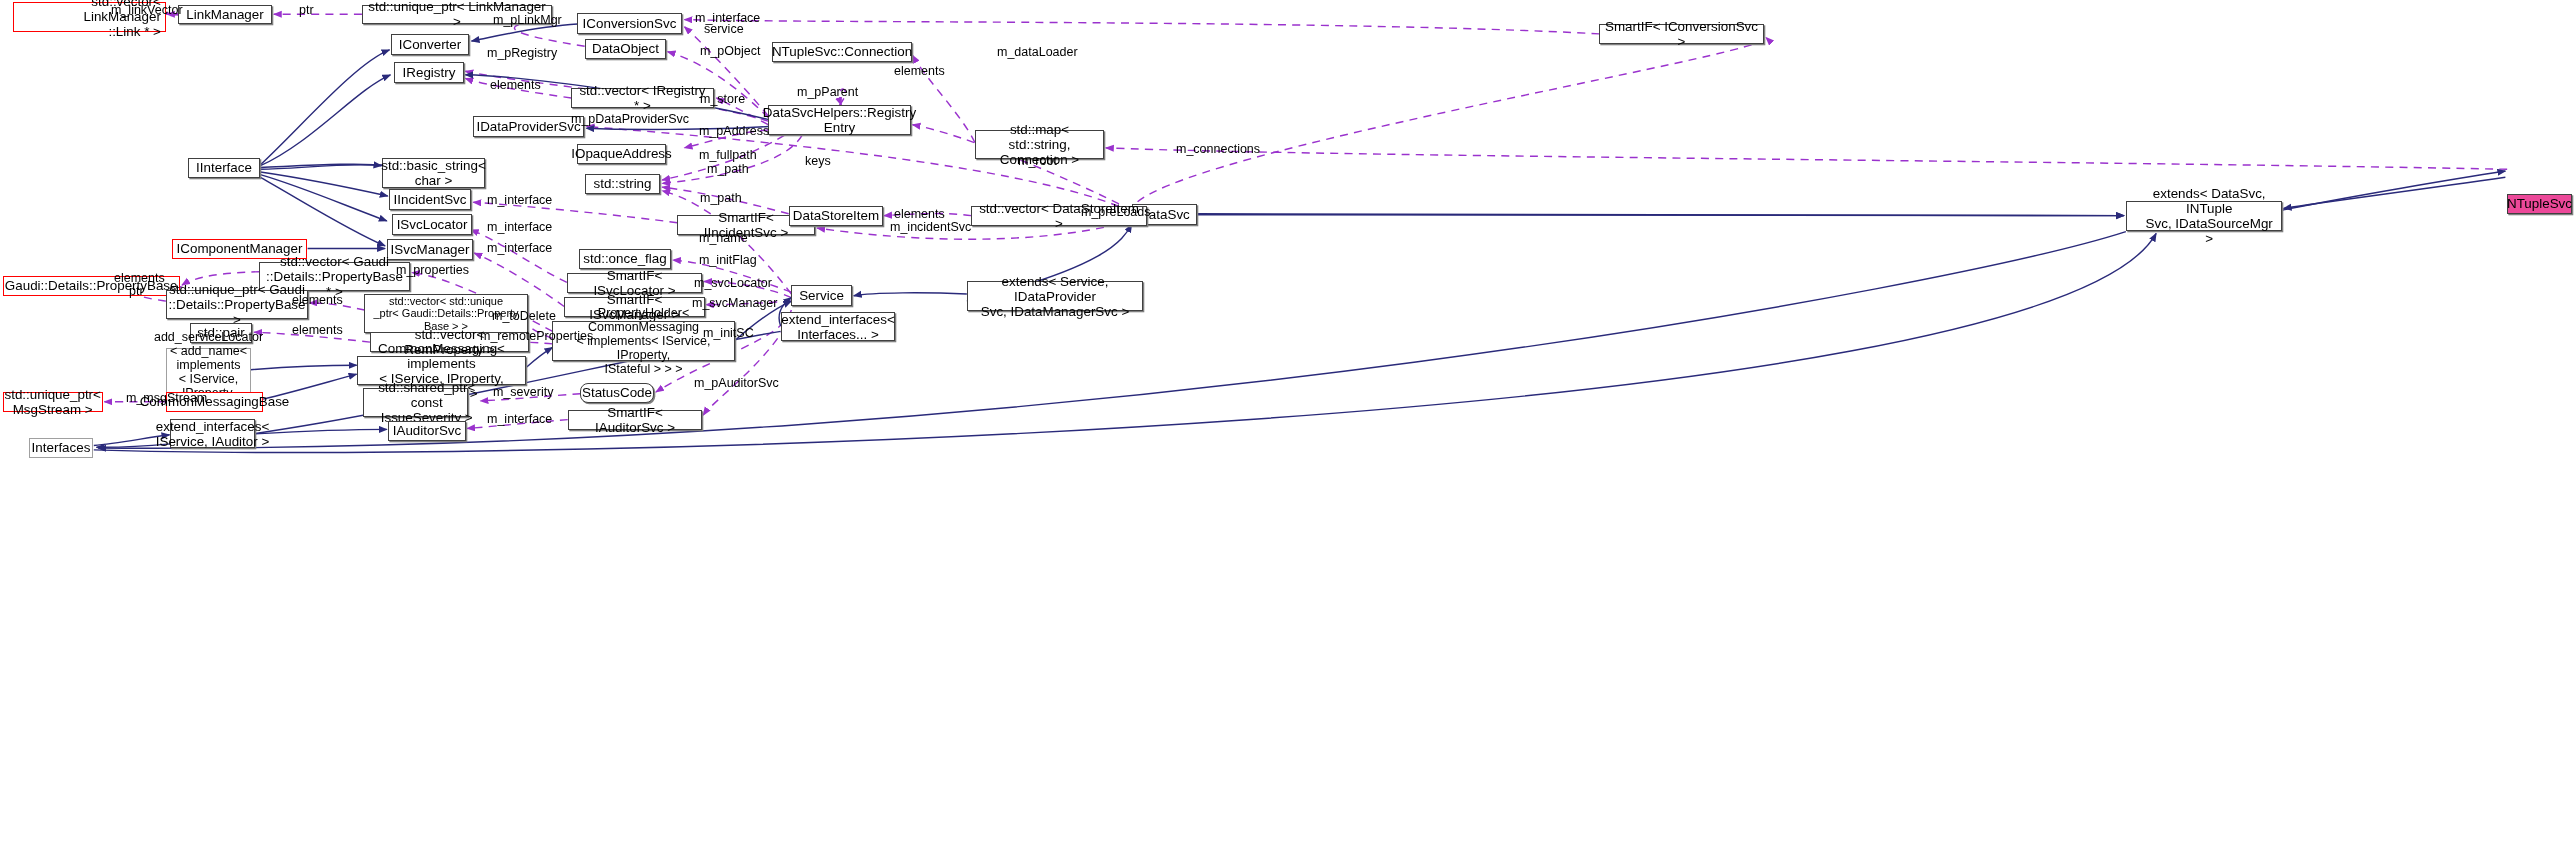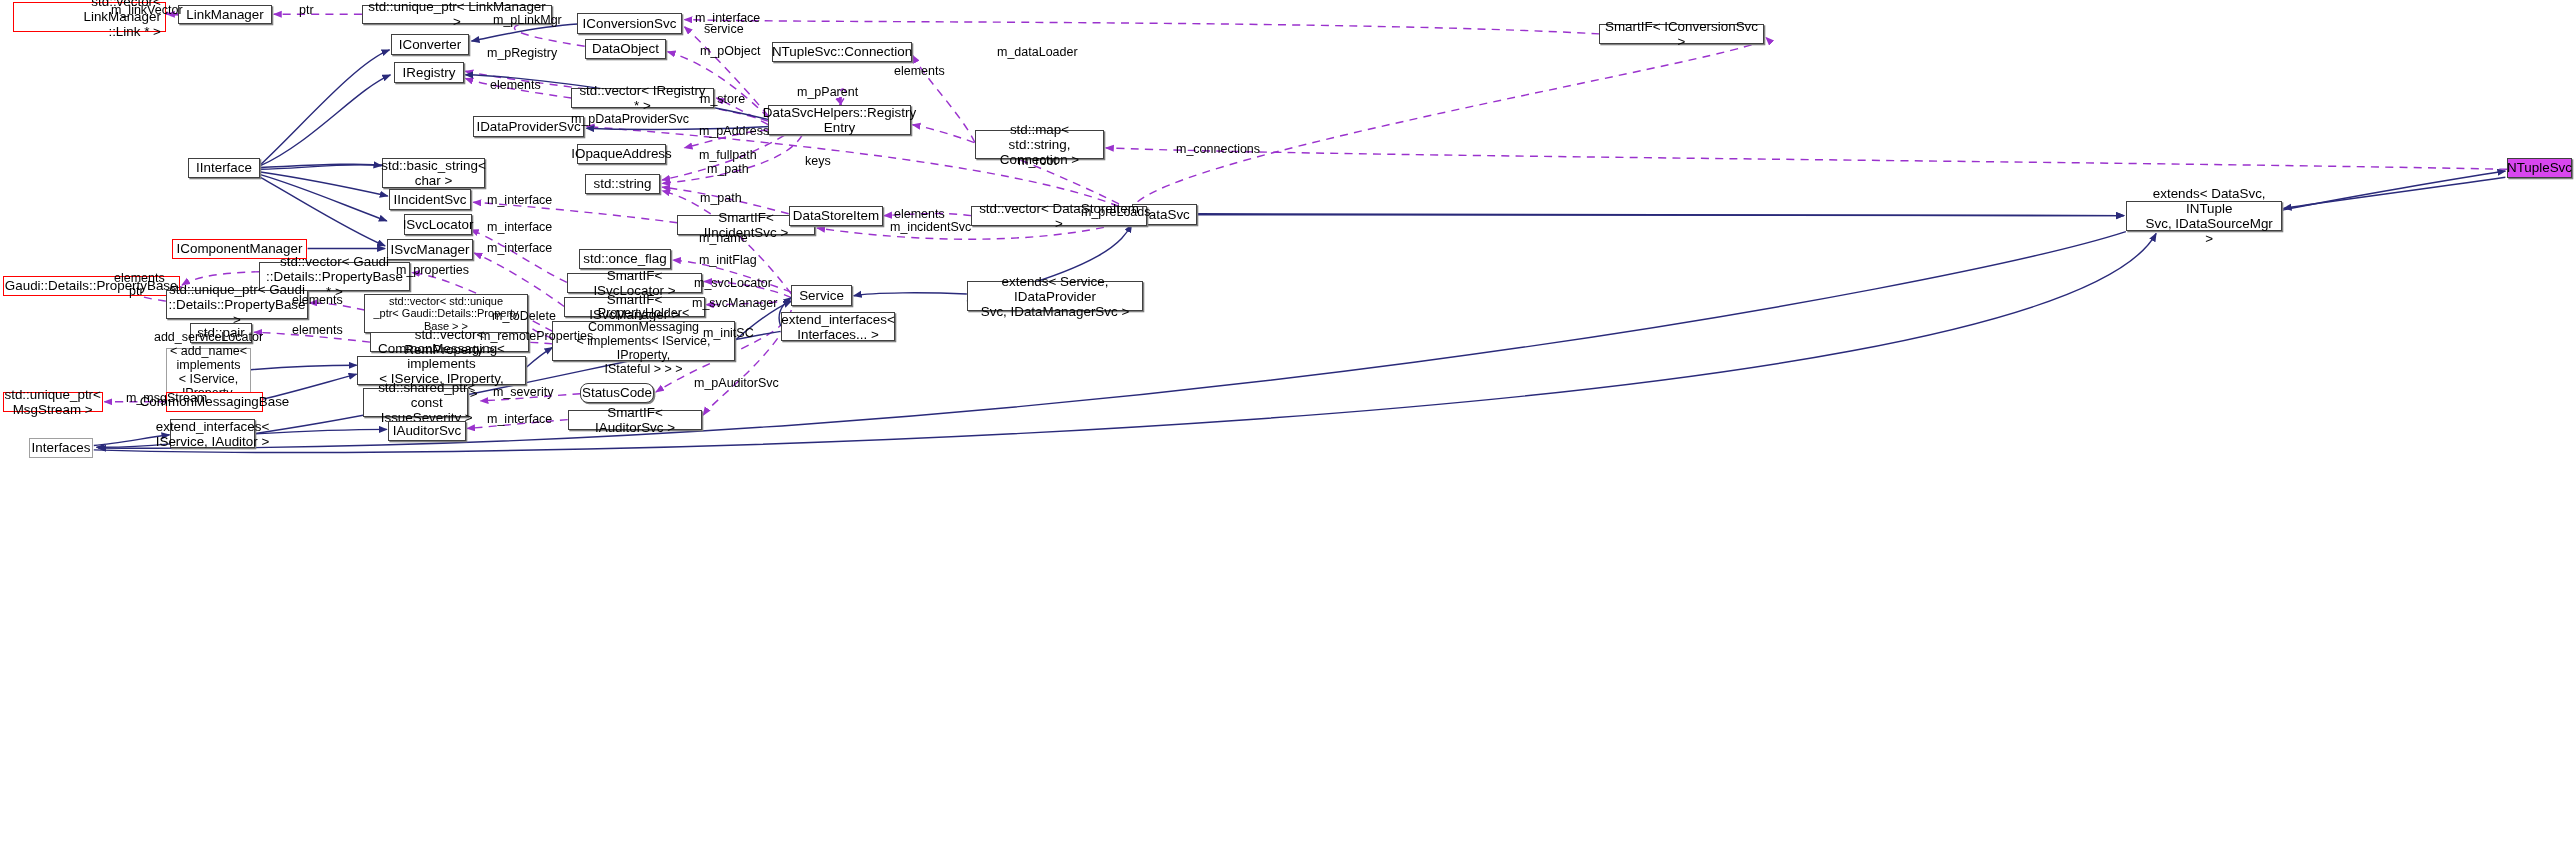--- a/index.html
+++ b/index.html
@@ -44,22 +44,23 @@
   .node.solid {
     border: 0.9px solid #404040;
     box-shadow: 1.3px 1.3px 0 0 #808080;
   }
   .node.redbox {
     border: 0.9px solid #ff0000;
     box-shadow: none;
   }
   .node.greybox {
     border: 0.9px solid #404040;
-    background: #d946ef;
+    background: #ec4899;
     box-shadow: 1.3px 1.3px 0 0 #808080;
+    margin-top: 36px;
   }
   .node.lightbox {
     border: 0.9px solid #a0a0a0;
     background: #ffffff;
     box-shadow: none;
   }
   .edge-label {
     position: absolute;
     font-family: "Liberation Sans", sans-serif;
     font-size: 12.5px;
@@ -187,21 +188,21 @@
       <div class="node solid" style="left: 382px; top: 158px; width: 103px; height: 30px;">std::basic_string&lt;
 char &gt;</div>
       <div class="node solid" style="left: 585px; top: 174px; width: 75px; height: 19.6px;">std::string</div>
       <div class="node solid" style="left: 1132px; top: 204px; width: 65px; height: 20.5px;">DataSvc</div>
       <div class="node solid" style="left: 2126px; top: 201px; width: 156px; height: 30px; padding-left: 14px;">extends&lt; DataSvc, INTuple
 Svc, IDataSourceMgr &gt;</div>
       <div class="node solid" style="left: 389px; top: 189px; width: 82px; height: 20.5px;">IIncidentSvc</div>
       <div class="node solid" style="left: 677px; top: 215px; width: 138px; height: 19.6px;">SmartIF&lt; IIncidentSvc &gt;</div>
       <div class="node solid" style="left: 789px; top: 206px; width: 94px; height: 19.6px;">DataStoreItem</div>
       <div class="node solid" style="left: 971px; top: 206px; width: 176px; height: 19.6px;">std::vector&lt; DataStoreItem &gt;</div>
-      <div class="node solid" style="left: 404px; top: 214px; width: 68px; height: 20.5px;">ISvcLocator</div>
+      <div class="node solid" style="left: 392px; top: 214px; width: 80px; height: 20.5px;">ISvcLocator</div>
       <div class="node redbox" style="left: 172px; top: 239px; width: 135px; height: 19.6px;">IComponentManager</div>
       <div class="node solid" style="left: 387px; top: 239px; width: 86px; height: 20.5px;">ISvcManager</div>
       <div class="node solid" style="left: 579px; top: 249px; width: 92px; height: 19.6px;">std::once_flag</div>
       <div class="node solid" style="left: 259px; top: 262px; width: 151px; height: 29px;">std::vector&lt; Gaudi
 ::Details::PropertyBase * &gt;</div>
       <div class="node redbox" style="left: 2.7px; top: 276px; width: 177px; height: 19.6px;">Gaudi::Details::PropertyBase</div>
       <div class="node solid" style="left: 567px; top: 273px; width: 135px; height: 19.6px;">SmartIF&lt; ISvcLocator &gt;</div>
       <div class="node solid" style="left: 791px; top: 285px; width: 61px; height: 20.5px;">Service</div>
       <div class="node solid" style="left: 967px; top: 281px; width: 176px; height: 30px;">extends&lt; Service, IDataProvider
 Svc, IDataManagerSvc &gt;</div>

